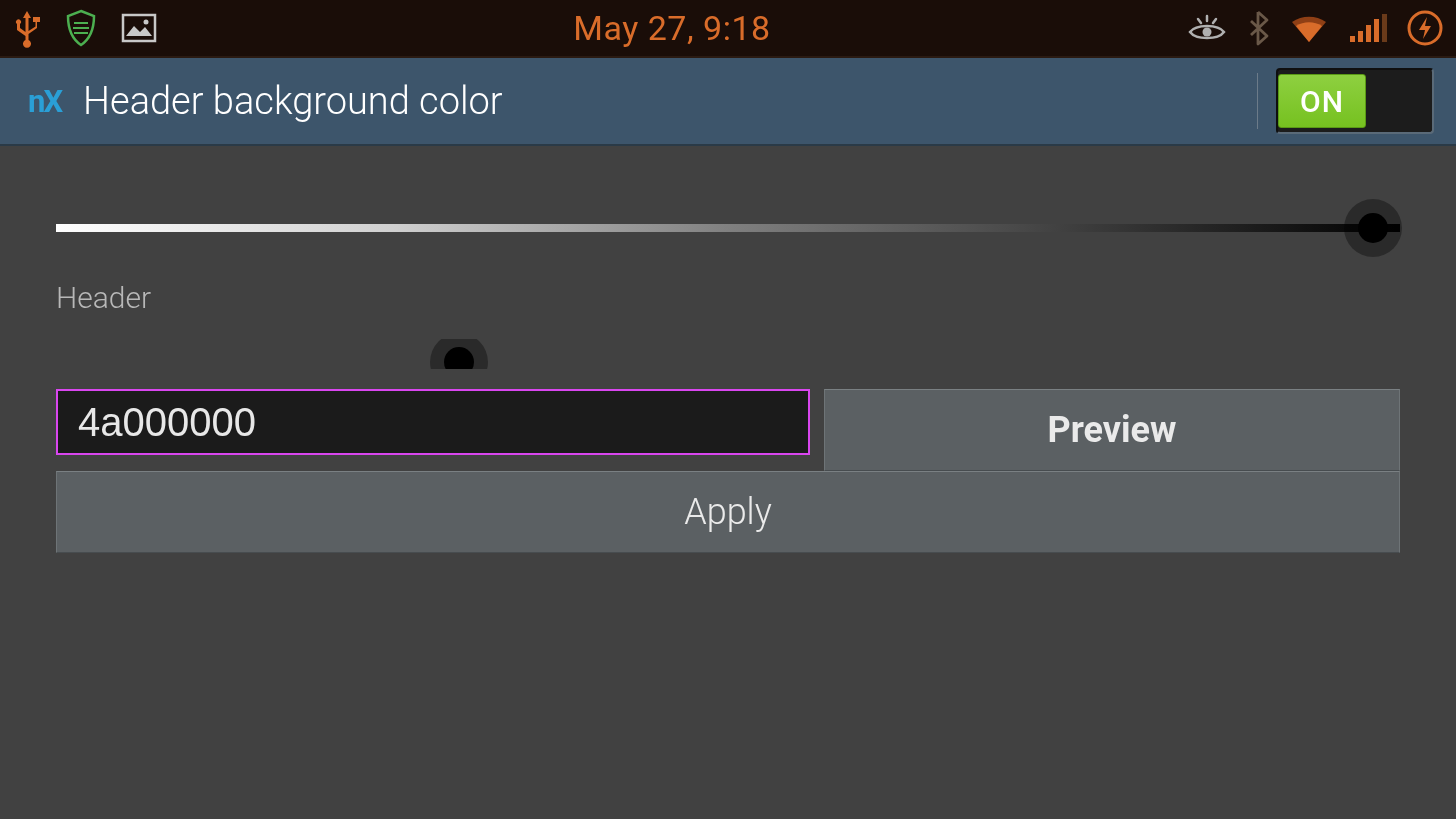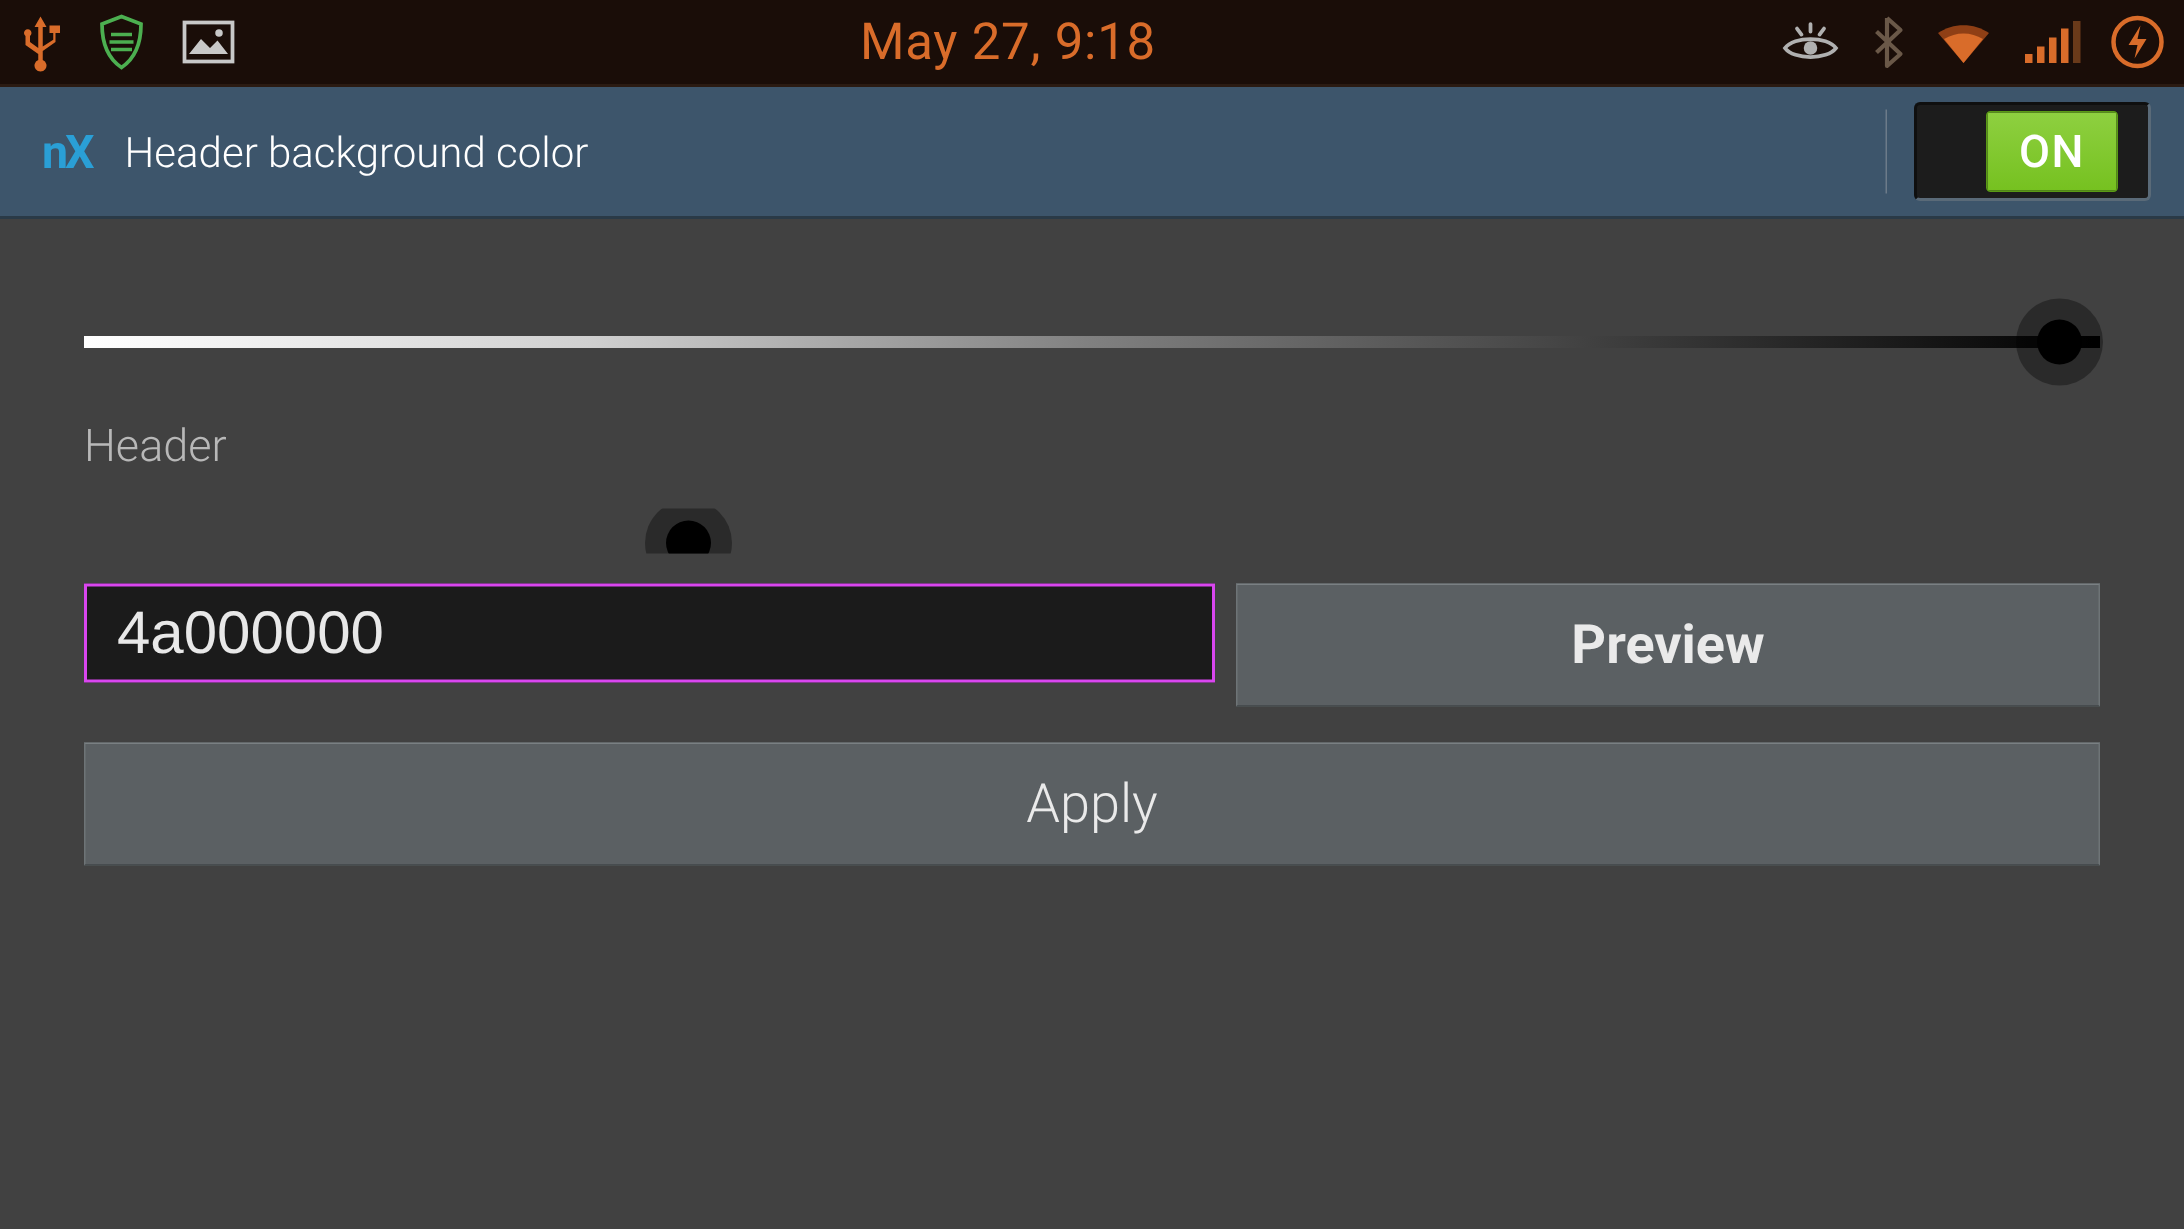--- a/index.html
+++ b/index.html
@@ -26,37 +26,36 @@
     height: 88px;
     background: #3d556b;
     display: flex;
     align-items: center;
     padding: 0 22px 0 28px;
     border-bottom: 2px solid #2a3a47;
   }
   .app-logo { font-size: 31px; font-weight: 700; letter-spacing: -2px; }
   .app-logo .n { color: #2a9fd6; }
   .app-logo .x { color: #2a9fd6; }
-  .app-title { color: #fff; font-size: 28px; font-weight: 300; margin-left: 22px; flex: 1; }
+  .app-title { color: #fff; font-size: 38px; font-weight: 300; margin-left: 22px; flex: 1; }
   .header-divider { width: 1px; height: 56px; background: #6c7b89; margin-right: 18px; }
 
   
   .toggle {
     width: 158px; height: 66px;
     background: #1c1c1c;
     border-top: 2px solid #0f0f0f;
     border-left: 2px solid #0f0f0f;
     border-bottom: 2px solid #5a6a78;
     border-right: 2px solid #5a6a78;
     border-radius: 4px;
     display: flex;
     align-items: stretch;
     overflow: hidden;
     position: relative;
-    padding-left: 46px;
   }
   .toggle-on {
     margin-left: auto;
     width: 88px;
     background: linear-gradient(to bottom, #8ed040, #76c120);
     border: 1px solid #5a9a15;
     border-radius: 3px;
     margin: 4px 4px 4px 0;
     display: flex;
     align-items: center;
@@ -133,21 +132,21 @@
     border-bottom-color: #474c4f;
     color: #eaeaea;
     font-size: 36px;
     font-weight: 300;
     display: flex;
     align-items: center;
     justify-content: center;
     cursor: pointer;
   }
   .btn-preview { width: 576px; font-weight: bold; }
-  .btn-apply { width: 100%; margin-top: 24px; }
+  .btn-apply { width: 100%; }
 
 </style>
 </head>
 <body>
 
 <div class="status-bar">
   <div class="status-left">
     <span class="status-icon">
       <svg width="30" height="40" viewBox="0 0 30 40">
         <path d="M15 3 L11 10 L13.5 10 L13.5 24 L8 20 L8 16 A2.5 2.5 0 1 0 5 16 L5 22 L13.5 28 L13.5 32 A4 4 0 1 0 16.5 32 L16.5 26 L25 20 L25 14 L28 14 L28 9 L21 9 L21 14 L23.5 14 L23.5 18.5 L16.5 23 L16.5 10 L19 10 Z" fill="#d96c2a"></path>

